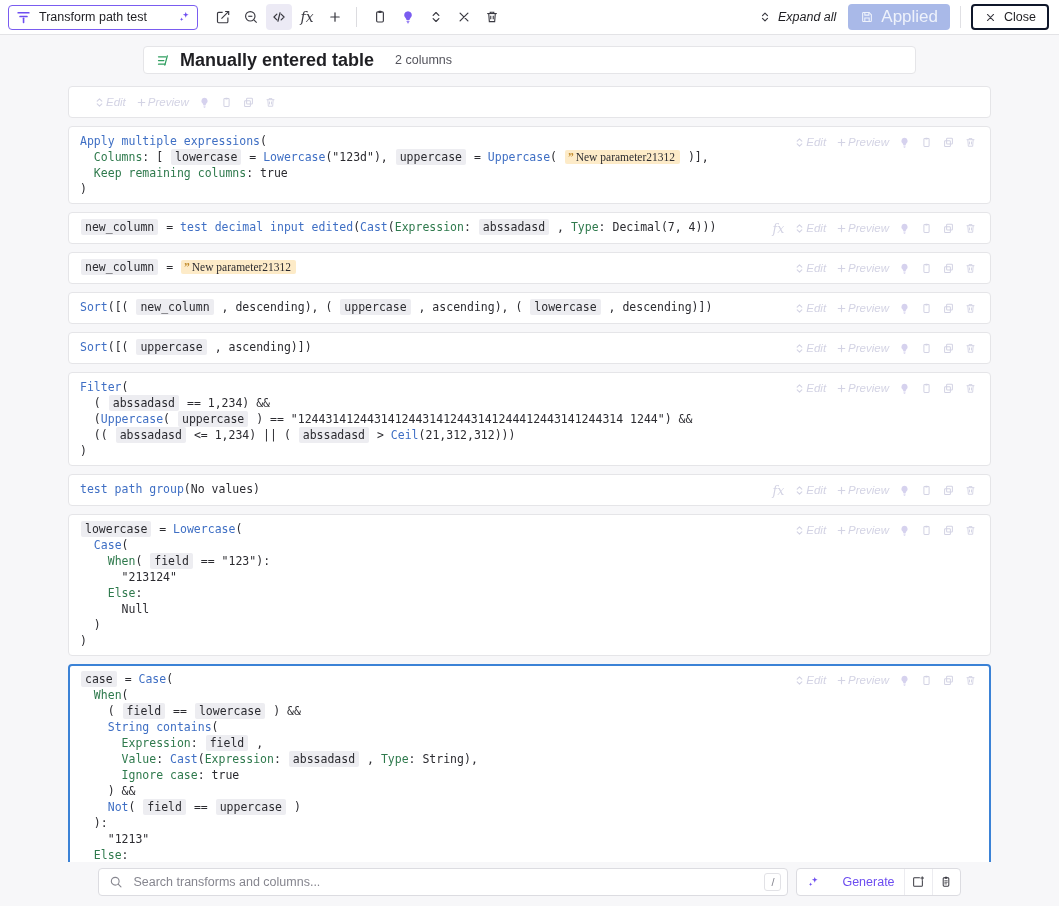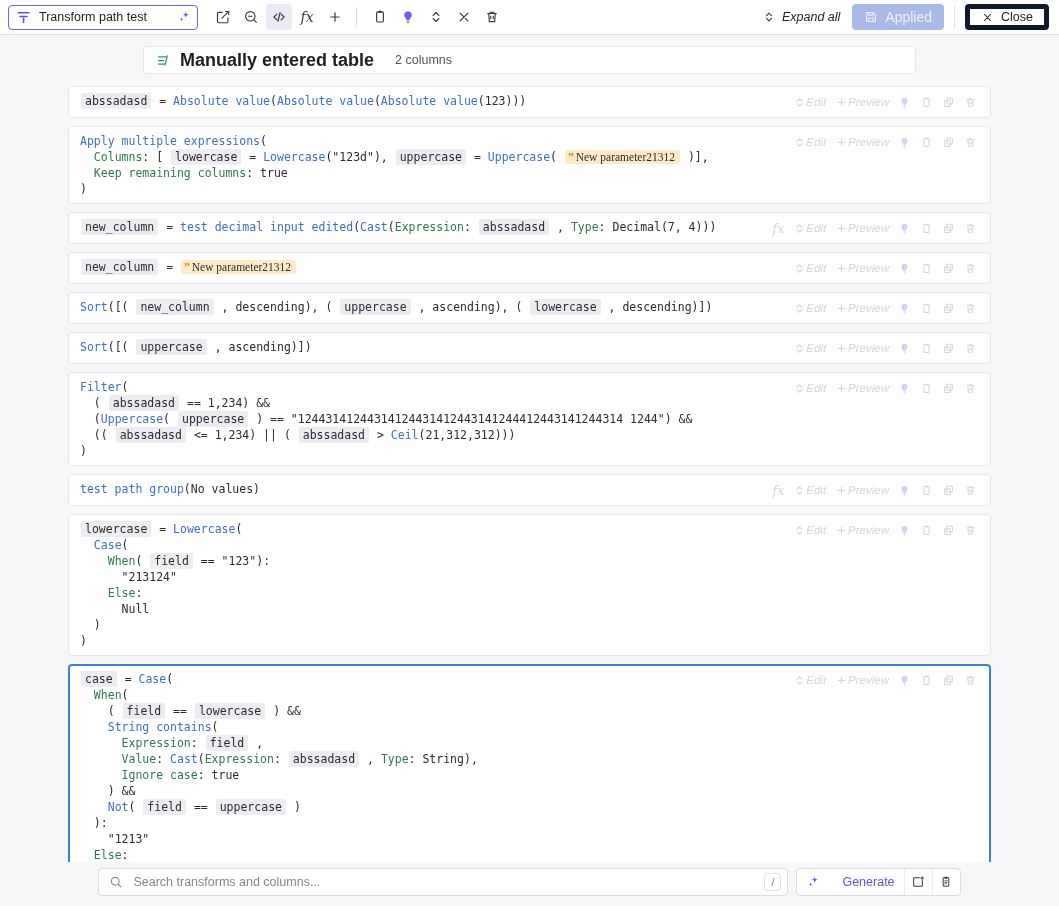--- a/index.html
+++ b/index.html
@@ -43,26 +43,26 @@
   .tb-sep { width:1px; height:20px; background:#dcdce0; margin: 0 8px; }
   .sp { flex: 1; }
   .expand-all {
     display:flex; align-items:center; gap:6px;
     font-size:12.5px; color:#1f1f23; padding: 0 8px; height:26px;font-style:italic;
   }
   .applied-btn {
     display:flex; align-items:center; gap:7px;
     background:#a9b9e8; color:#eef2fb;
     border-radius:4px; height:26px; padding:0 12px;
-    font-size:14px; margin-left:4px;
+    font-size:17px; margin-left:4px;
   }
   .vline { width:1px; height:22px; background:#e0e0e4; margin: 0 10px; }
   .close-btn {
     display:flex; align-items:center; gap:7px;
-    border:5px solid #0f172a; border-radius:4px;
+    border:2px solid #0f172a; border-radius:4px;
     height:26px; padding:0 11px; font-size:12.5px; color:#1f1f23;
     background:#fff;
   }
 
   
   .body {
     flex: 1; background:#f7f7f9; overflow:hidden; position:relative;
     display:flex; flex-direction:column;
   }
   .scrollarea { flex:1; overflow:hidden; padding: 11px 0 0 0; }
@@ -327,21 +327,20 @@
               <path d="M13.6 3.4 10.6 14.6"></path>
             </svg>
           </span>
           <span class="lbl">Manually entered table</span>
           <span class="cols">2 columns</span>
         </div>
       </div>
 
       <div class="rows" id="rows">
           <div class="xrow">
-            <div class="code"><span class="chip">abssadasd</span><span class="pl"> = </span><span class="fn">Absolute value</span><span class="pl">(</span><span class="fn">Absolute value</span><span class="pl">(</span><span class="fn">Absolute value</span><span class="pl">(123)))</span></div>
             <div class="row-actions">
               <div class="ra-btn">
                 <span class="icn">
                   <svg width="13" height="13" viewBox="0 0 18 18" fill="none" stroke="#d3d3e4" stroke-width="1.6" stroke-linecap="round" stroke-linejoin="round">
                     <path d="M5.8 7.2 9 4l3.2 3.2"></path>
                     <path d="M5.8 10.8 9 14l3.2-3.2"></path>
                   </svg>
                 </span>
                 <span class="ra-txt">Edit</span>
               </div>

